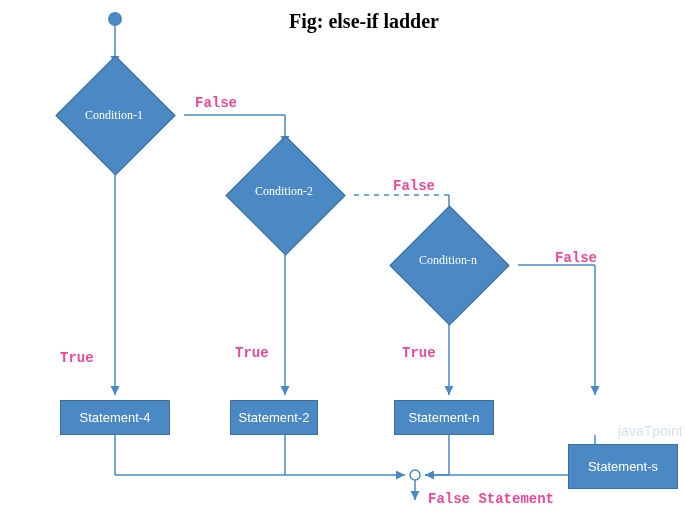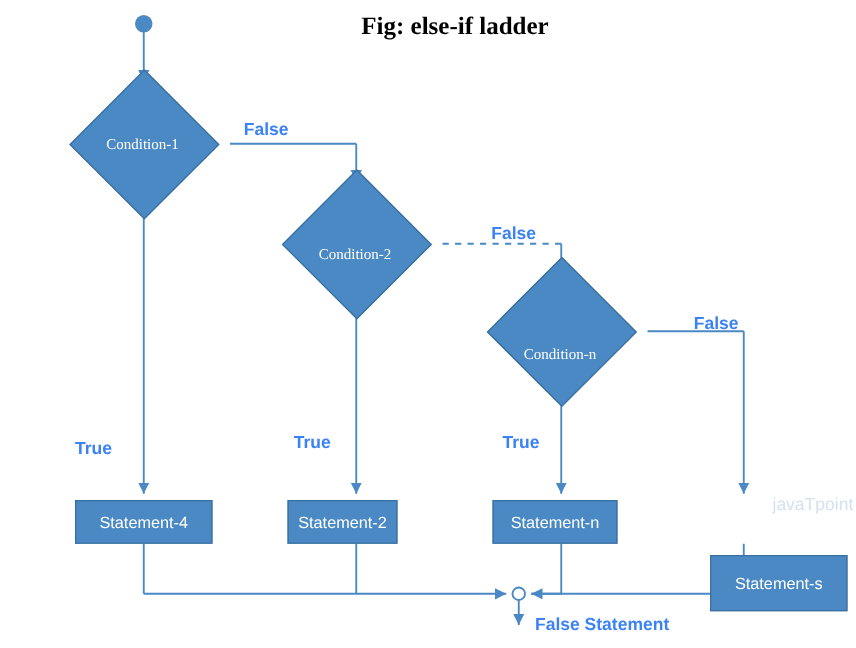--- a/index.html
+++ b/index.html
@@ -47,28 +47,30 @@
       background: #4a89c3;
       border: 1px solid #3a6fa0;
       display: flex;
       align-items: center;
       justify-content: center;
       color: #fff;
       font-size: 13px;
     }
     .label {
       position: absolute;
-      color: #3b82f6;
+      color: #ec4899;
       font-weight: bold;
       font-size: 14px;
+      font-family: Liberation Mono, monospace;
     }
     .watermark {
       position: absolute;
       color: rgba(74,137,195,0.25);
       font-size: 14px;
+      margin-top: 28px;
     }
     svg {
       position: absolute;
       top: 0;
       left: 0;
       pointer-events: none;
     }
   </style>
 </head>
 <body>
@@ -115,24 +117,24 @@
 </svg>
 
 <div class="title">Fig: else-if ladder</div>
 
 <div class="start-dot" style="left:108px; top:12px;"></div>
 
 <div class="diamond" style="width:85px; height:85px; left:73px; top:73px;"></div>
 <div class="diamond-text" style="left:85px; top:108px;">Condition-1</div>
 
 <div class="diamond" style="width:85px; height:85px; left:243px; top:153px;"></div>
-<div class="diamond-text" style="left:255px; top:196px;">Condition-2</div>
+<div class="diamond-text" style="left:255px; top:184px;">Condition-2</div>
 
 <div class="diamond" style="width:85px; height:85px; left:407px; top:223px;"></div>
-<div class="diamond-text" style="left:419px; top:276px;">Condition-n</div>
+<div class="diamond-text" style="left:419px; top:253px;">Condition-n</div>
 
 <div class="rect" style="left:60px; top:400px; width:110px; height:35px;">
   <span>Statement-4</span>
 </div>
 <div class="rect" style="left:230px; top:400px; width:88px; height:35px;">
   <span>Statement-2</span>
 </div>
 <div class="rect" style="left:394px; top:400px; width:100px; height:35px;">
   <span>Statement-n</span>
 </div>

